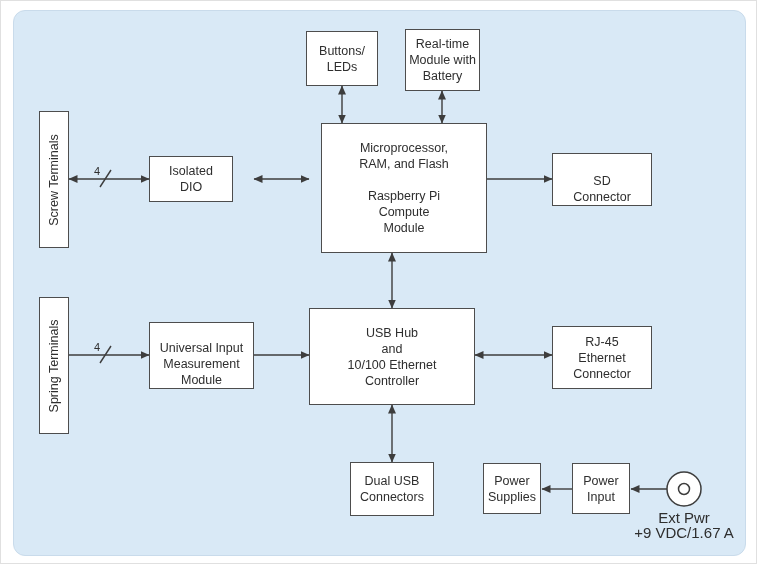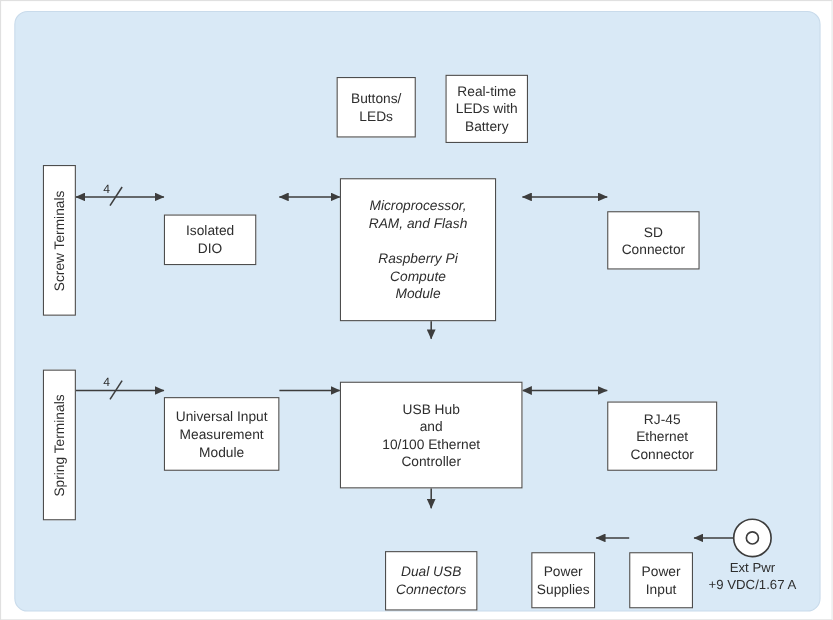--- a/index.html
+++ b/index.html
@@ -31,21 +31,20 @@
     background: var(--box-fill, #ffffff);
     border: 1.5px solid var(--box-border, #4d4d4d);
     display: flex;
     align-items: center;
     justify-content: center;
     text-align: center;
     color: var(--text, #2e2e2e);
     font-size: 12.5px;
     line-height: 1.28;
     overflow: visible;
-    margin-top: 39px;
   }
 
   .node .lbl { white-space: pre-line; }
 
   .node.vert .lbl-vert {
     transform: rotate(-90deg);
     white-space: nowrap;
     font-size: 12.5px;
     color: var(--text, #2e2e2e);
   }
@@ -72,21 +71,21 @@
 
   .bus-label {
     font-family: "Liberation Sans", sans-serif;
     font-size: 11px;
     fill: var(--text, #2e2e2e);
   }
 
   .ext-label {
     position: absolute;
     text-align: center;
-    font-size: 12px;
+    font-size: 15px;
     color: var(--text, #2e2e2e);
   }
 </style>
 </head>
 <body>
 
 <div class="canvas">
   <div class="panel"></div>
 
   <svg class="wires" width="757" height="564" viewBox="0 0 757 564">
@@ -133,59 +132,59 @@
   <div class="node vert" style="left:38px; top:296px; width:30px; height:137px;">
     <span class="lbl-vert">Spring Terminals</span>
   </div>
 
   <div class="node" style="left:305px; top:30px; width:72px; height:55px;">
     <span class="lbl">Buttons/
 LEDs</span>
   </div>
   <div class="node" style="left:404px; top:28px; width:75px; height:62px;">
     <span class="lbl">Real-time
-LEDs with
+Module with
 Battery</span>
   </div>
 
   <div class="node" style="left:148px; top:155px; width:84px; height:46px;">
     <span class="lbl">Isolated
 DIO</span>
   </div>
-  <div class="node" style="left:308px; top:122px; width:142px; height:130px;font-style:italic;">
+  <div class="node" style="left:320px; top:122px; width:166px; height:130px;">
     <span class="lbl">Microprocessor,
 RAM, and Flash
 
 Raspberry Pi
 Compute
 Module</span>
   </div>
-  <div class="node" style="left:551px; top:152px; width:84px; height:53px;">
+  <div class="node" style="left:551px; top:152px; width:100px; height:53px;align-items:flex-end;">
     <span class="lbl">SD
 Connector</span>
   </div>
 
-  <div class="node" style="left:148px; top:321px; width:105px; height:67px;">
+  <div class="node" style="left:148px; top:321px; width:105px; height:67px;align-items:flex-end;">
     <span class="lbl">Universal Input
 Measurement
 Module</span>
   </div>
   <div class="node" style="left:308px; top:307px; width:166px; height:97px;">
     <span class="lbl">USB Hub
 and
 10/100 Ethernet
 Controller</span>
   </div>
   <div class="node" style="left:551px; top:325px; width:100px; height:63px;">
     <span class="lbl">RJ-45
 Ethernet
 Connector</span>
   </div>
 
-  <div class="node" style="left:349px; top:461px; width:84px; height:54px;font-style:italic;">
+  <div class="node" style="left:349px; top:461px; width:84px; height:54px;">
     <span class="lbl">Dual USB
 Connectors</span>
   </div>
   <div class="node" style="left:482px; top:462px; width:58px; height:51px;">
     <span class="lbl">Power
 Supplies</span>
   </div>
   <div class="node" style="left:571px; top:462px; width:58px; height:51px;">
     <span class="lbl">Power
 Input</span>

